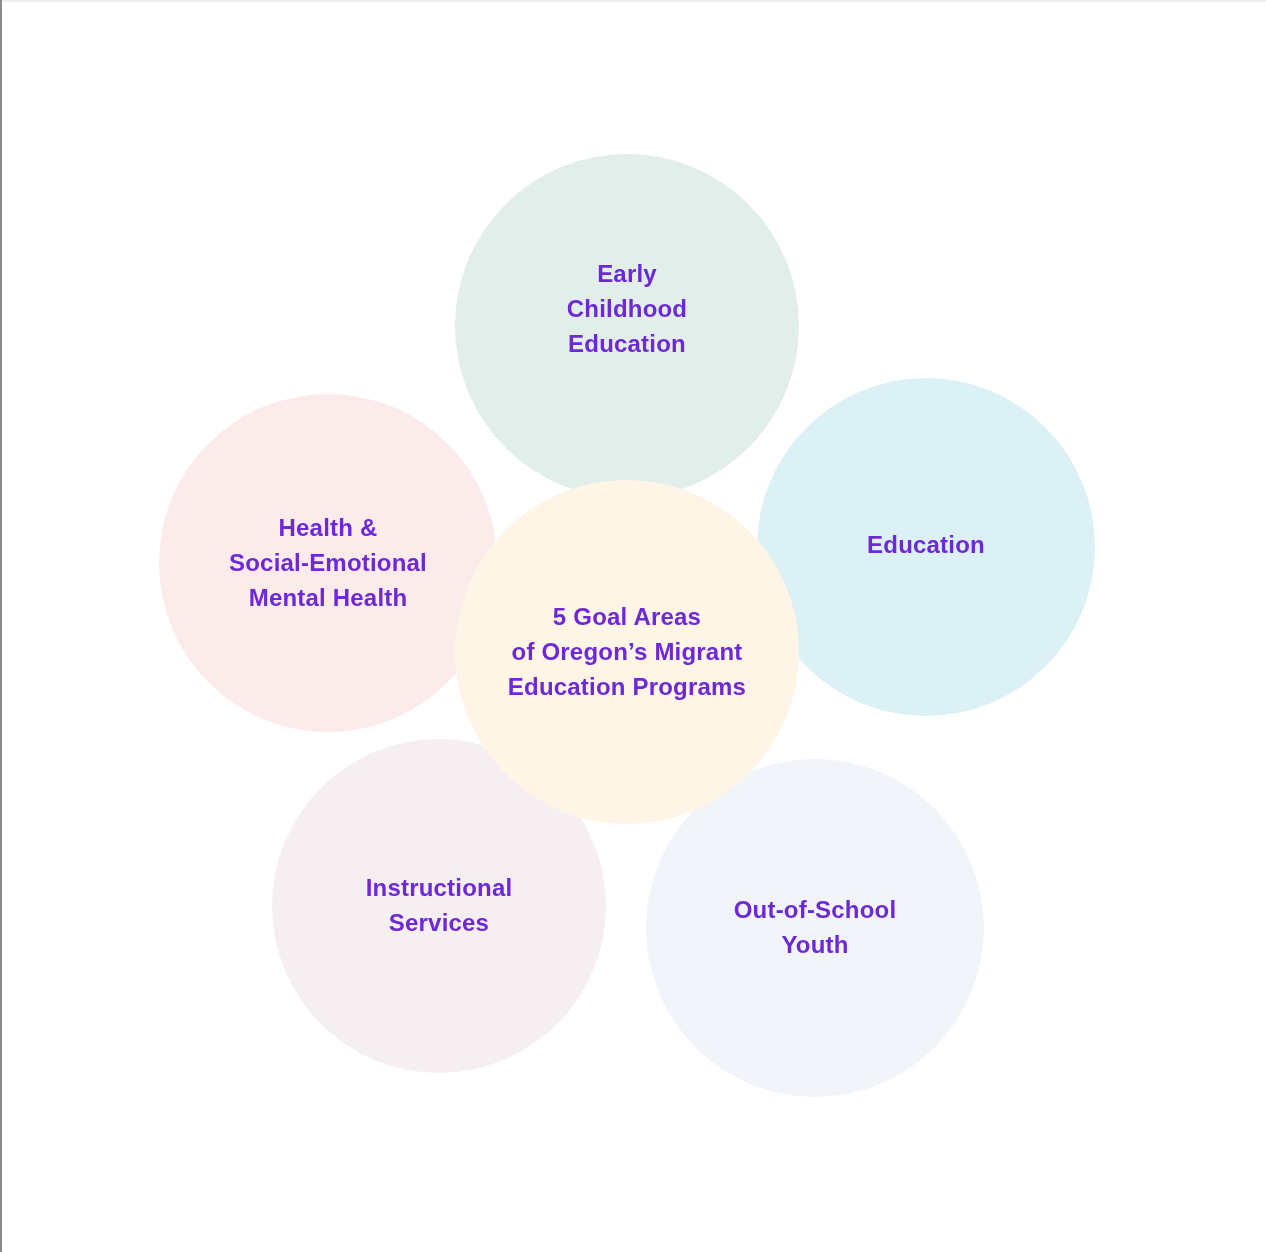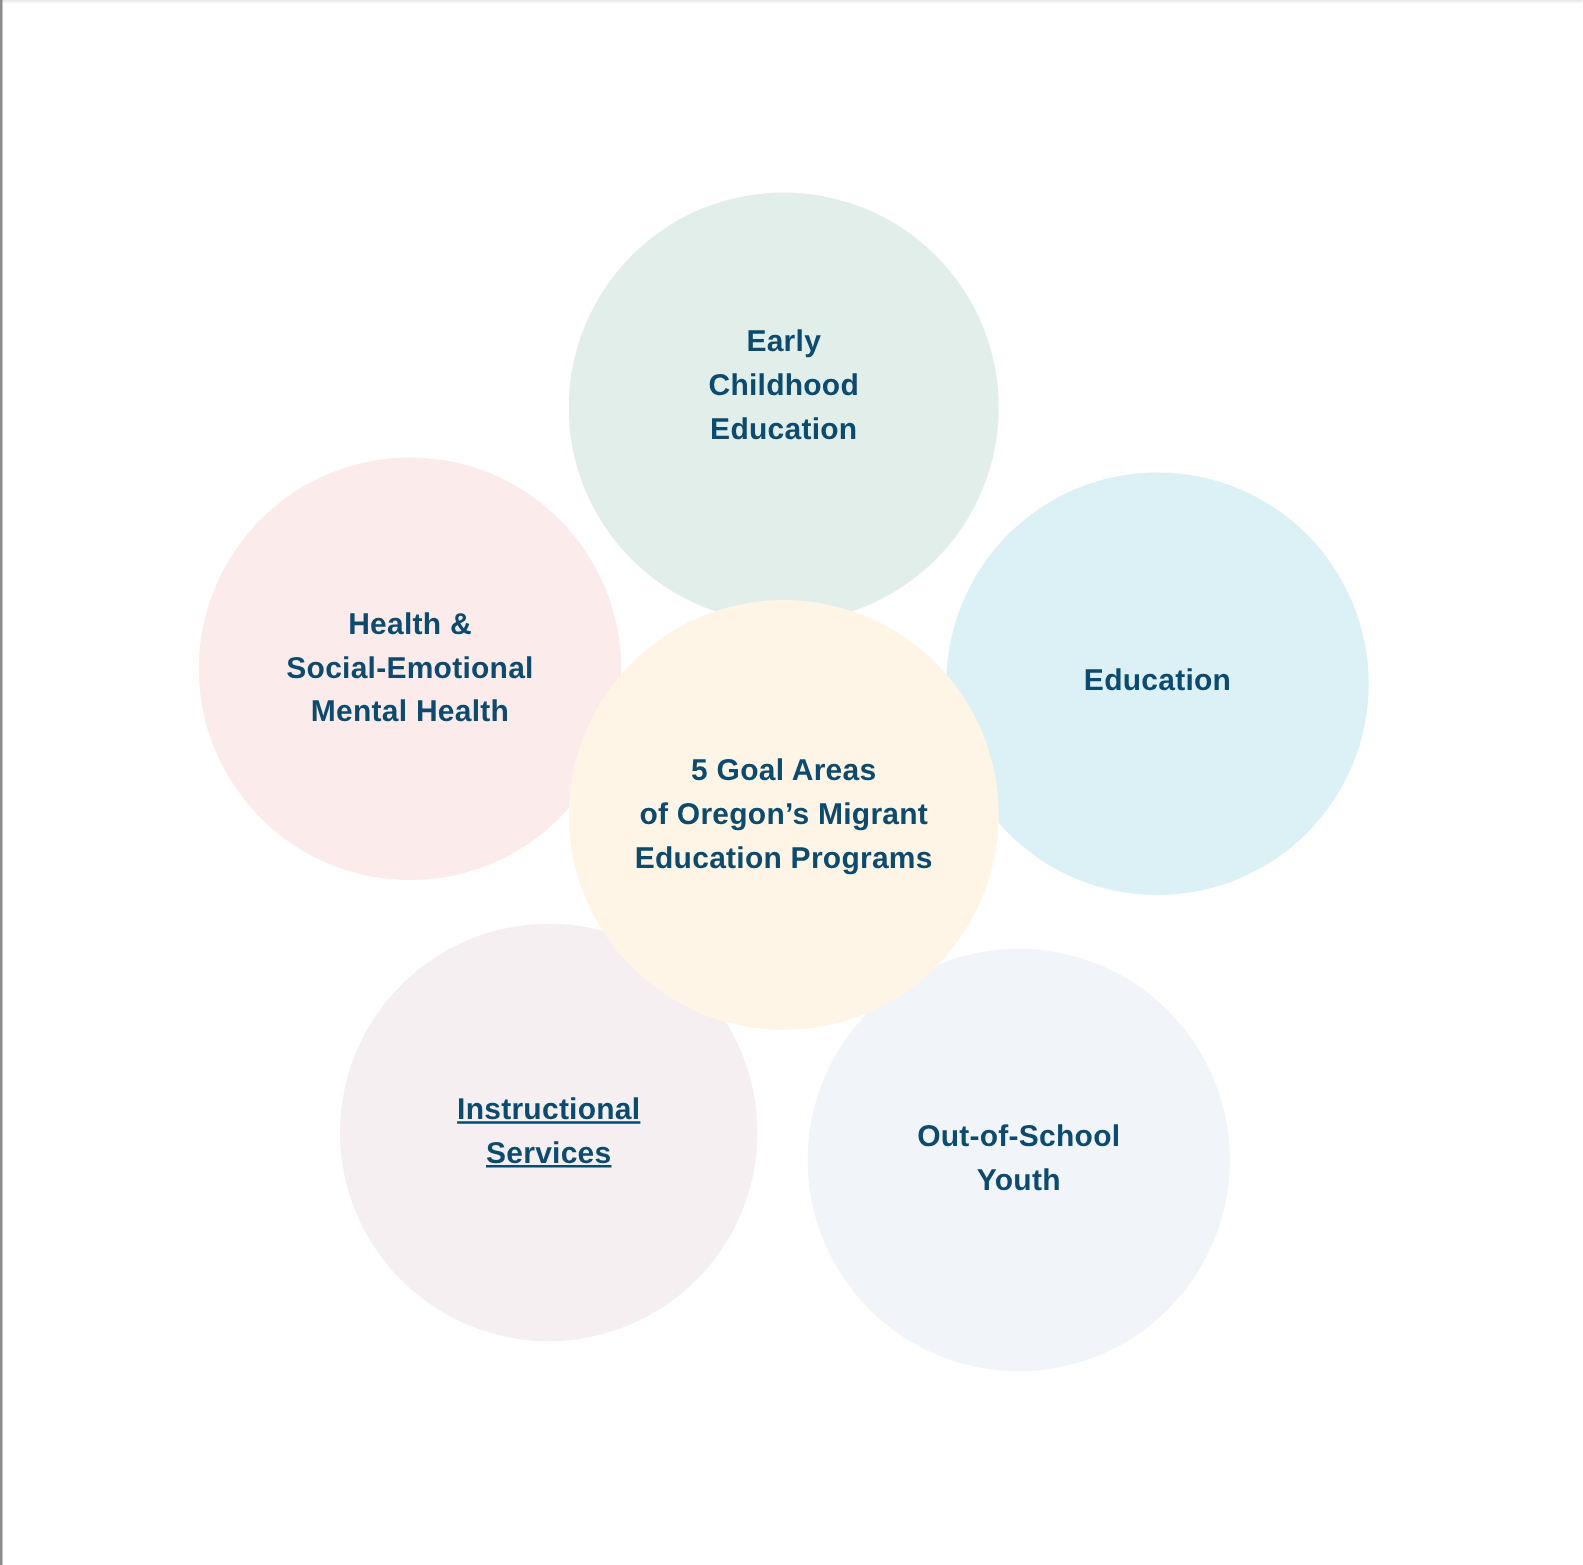--- a/index.html
+++ b/index.html
@@ -10,50 +10,50 @@
   }
   .frame-left { position: absolute; left: 0; top: 0; width: 2px; height: 1252px; background: #8c8c8c; }
   .frame-top { position: absolute; left: 0; top: 0; width: 1266px; height: 3px;
     background: linear-gradient(#e6e6e6, #ffffff); }
   .circle {
     position: absolute; border-radius: 50%;
     display: flex; align-items: center; justify-content: center;
     text-align: center;
   }
   .circle .label {
-    font-weight: bold; font-size: 24px; line-height: 35px; color: #0c4a6e;
+    font-weight: bold; font-size: 24px; line-height: 35px; color: #6d28d9;
     white-space: pre-line; letter-spacing: 0.2px;
   }
 </style>
 </head>
 <body>
 
 <div class="frame-top"></div>
 <div class="frame-left"></div>
 
 <div>
 
   <div class="circle" style="left:455px; top:154px; width:344px; height:344px; background:#E1EEEA;">
     <div class="label" style="margin-top:-36px;">Early
 Childhood
 Education</div>
   </div>
 
-  <div class="circle" style="left:159px; top:366px; width:338px; height:338px; background:#FCEBEB;">
+  <div class="circle" style="left:159px; top:394px; width:338px; height:338px; background:#FCEBEB;">
     <div class="label" style="margin-top:-2px;">Health &amp;
 Social-Emotional
 Mental Health</div>
   </div>
 
   <div class="circle" style="left:757px; top:378px; width:338px; height:338px; background:#DCF1F6;">
     <div class="label" style="margin-top:-6px;">Education</div>
   </div>
 
   <div class="circle" style="left:272px; top:739px; width:334px; height:334px; background:#F5EFF1;">
-    <div class="label" style="margin-top:-2px;text-decoration:underline;">Instructional
+    <div class="label" style="margin-top:-2px;">Instructional
 Services</div>
   </div>
 
   <div class="circle" style="left:646px; top:759px; width:338px; height:338px; background:#F1F5FA;">
     <div class="label" style="margin-top:-2px;">Out-of-School
 Youth</div>
   </div>
 
   <div class="circle" style="left:455px; top:480px; width:344px; height:344px; background:#FEF5E6;">
     <div class="label" style="margin-top:-2px;">5 Goal Areas

